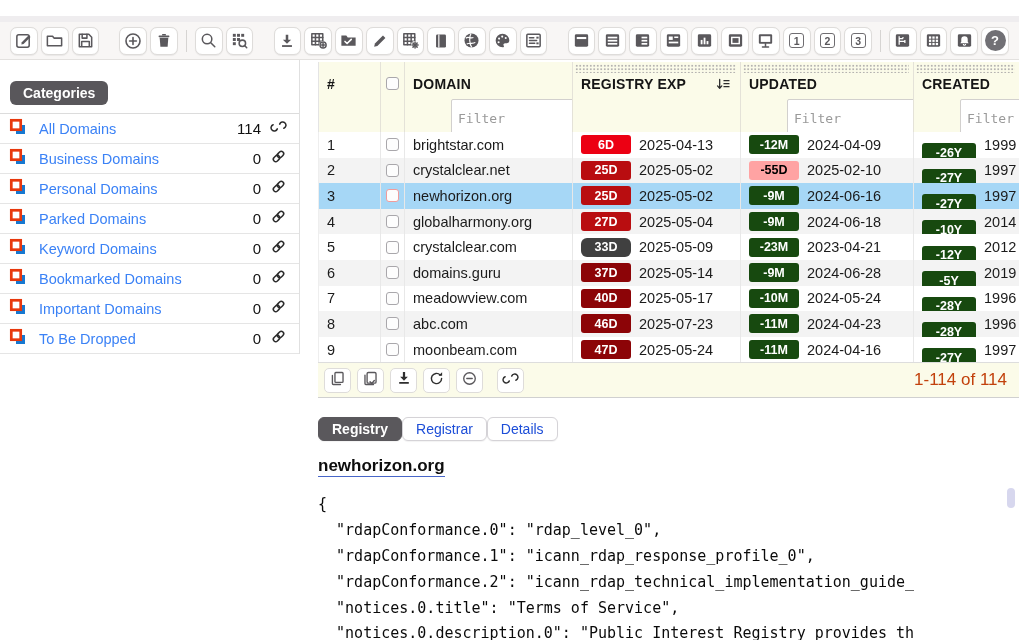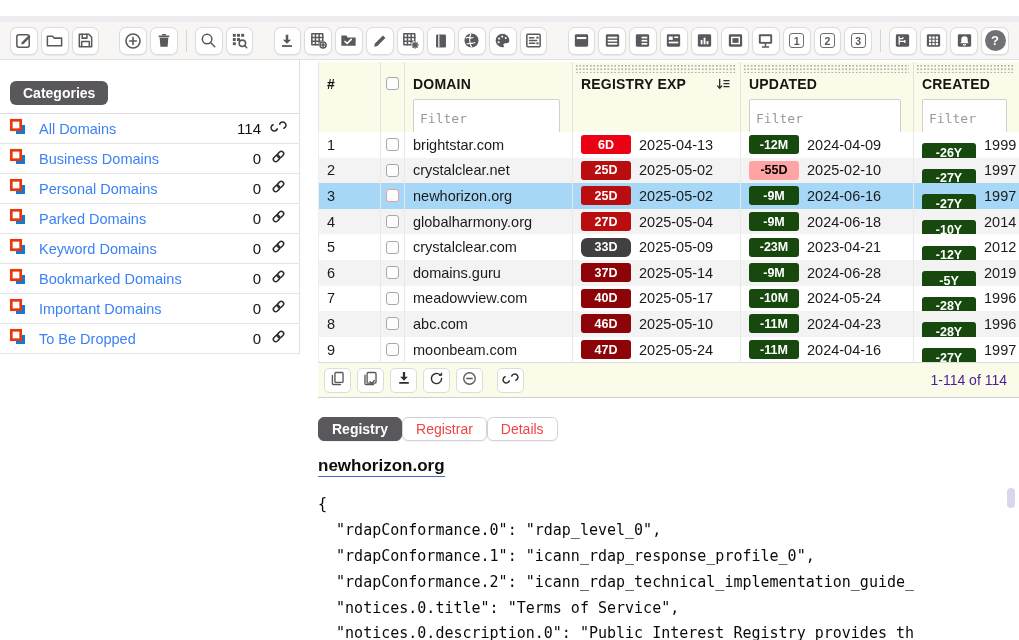--- a/index.html
+++ b/index.html
@@ -52,47 +52,47 @@
   .thead { position:relative; background:#fbfbe9; height:70px; border-left:1px solid #e4e4e4; }
   .hcell { position:relative; border-right:1px solid #e4e2d8; padding:14px 0 0 8px; overflow:hidden; }
   .hcell:last-child { border-right:none; }
   .dots { position:absolute; top:2px; left:2px; right:4px; height:9px;
           background-image:radial-gradient(#b5b3b1 1px, transparent 1.15px);
           background-size:3.5px 3.5px; }
   .hlabel { font-size:14px; font-weight:bold; color:#161616; letter-spacing:.2px; white-space:nowrap; }
   .hfilter { margin-top:7px; }
   .hfilter input { width:calc(100% - 12px); height:38px; border:1px solid #d2d0ce; border-radius:2px;
                    font-family:"DejaVu Sans Mono", monospace; font-size:13px; color:#333;
-                   padding:0 6px; background:#fff; }
+                   padding:0 6px; background:#fff;margin-left:38px; }
   .hfilter input::placeholder { color:#9a9a9a; }
   .sorticon { position:absolute; right:8px; top:14px; }
   .cb { width:13px; height:13px; border:1.5px solid #a9a7ab; border-radius:3px; background:#fdfdfd; display:inline-block; }
 
   .trow { height:25.6px; align-items:center; background:#fff; border-left:1px solid #eee; cursor:default; }
   .trow.alt { background:#f3f3f3; }
   .trow.sel { background:#a6d7f6; }
   .trow.sel .cb { border-color:#f09c9c; }
   .tcell { height:100%; display:flex; align-items:center; padding-left:8px;
            border-right:1px solid #e8e8e8; font-size:14.5px; color:#1b1b1b; overflow:hidden; white-space:nowrap; }
   .tcell:last-child { border-right:none; }
   .badge { display:inline-block; width:50px; text-align:center; padding:2.5px 0; border-radius:3px;
            font-size:12.5px; font-weight:bold; color:#fff; margin-right:8px; flex:none; }
   .badge.wide { width:54px;margin-top:16px; }
 
   
   .tfoot { height:36px; background:#fbfbe9; border-top:1px solid #ddd; border-bottom:1px solid #d0d0d0;
            display:flex; align-items:center; padding:0 12px 0 6px; gap:6px; }
   .fbtn { width:27px; height:25px; background:#fff; border:1px solid #dedcda; border-radius:5px;
           display:grid; place-items:center; }
-  .pag { margin-left:auto; font-size:14px; color:#4c1d95; }
+  .pag { margin-left:auto; font-size:17px; color:#c2410c; }
 
   
   .detail { position:relative; padding:19px 0 0 0; }
   .tabs { display:flex; gap:0; }
-  .tab { padding:3px 13px; border-radius:6px; font-size:14px; color:#ef4444;
+  .tab { padding:3px 13px; border-radius:6px; font-size:14px; color:#1d4ed8;
          background:#fff; border:1px solid #d5d3d7; box-shadow:0 0.5px 1px rgba(0,0,0,.05); cursor:default; }
   .tab.active { background:#5a585c; border-color:#5a585c; color:#fff; font-weight:bold; }
   .dlink { display:inline-block; margin-top:15px; font-size:17px; font-weight:bold; color:#0d0d0d;
            border-bottom:1.5px solid #4866c8; cursor:pointer; }
   .jsonbox { margin-top:15px; font-family:"DejaVu Sans Mono", monospace; font-size:15px;
              line-height:25.8px; color:#0a0a0a; white-space:pre; overflow:hidden; }
   .vthumb { position:absolute; right:4px; top:426px; width:8px; height:20px;
             background:#d7d7ee; border-radius:4px; }
 </style>
 </head>
@@ -692,21 +692,21 @@
   </div>
 
   <div class="trow cols alt">
     <div class="tcell">8</div>
     <div class="tcell" style="padding-left:5px;">
             <span class="cb"></span>
           </div>
     <div class="tcell">abc.com</div>
     <div class="tcell">
             <span class="badge" style="background: rgb(140, 4, 7);">46D</span>
-            <span>2025-05-10</span>
+            <span>2025-07-23</span>
           </div>
     <div class="tcell">
             <span class="badge" style="background: rgb(23, 73, 15); color: rgb(255, 255, 255);">-11M</span>
             <span>2024-04-23</span>
           </div>
     <div class="tcell">
             <span class="badge wide" style="background: rgb(23, 73, 15);">-28Y</span>
             <span>1996</span>
           </div>
   </div>

